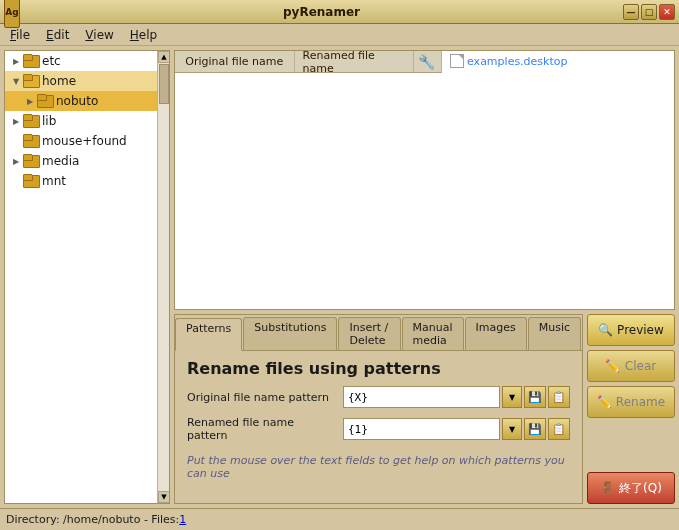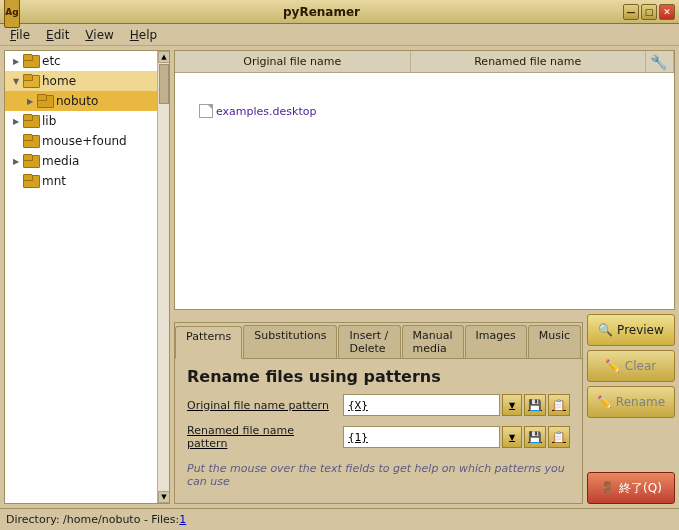--- a/index.html
+++ b/index.html
@@ -164,22 +164,21 @@
       gap: 4px;
     }
 
     
     .file-list {
       flex: 1;
       background: white;
       border: 1px solid #a09060;
       overflow: hidden;
       display: flex;
-      flex-direction: column;
-      gap: 28px;
+      flex-direction: row;
     }
     .file-list-header {
       display: flex;
       background: #d8d0b8;
       border-bottom: 1px solid #b0a080;
       height: 22px;
     }
     .file-list-col {
       padding: 3px 8px;
       border-right: 1px solid #c0b090;
@@ -195,23 +194,23 @@
       padding: 0;
       justify-content: center;
     }
     .file-list-body {
       flex: 1;
       overflow-y: auto;
     }
     .file-row {
       display: flex;
       align-items: center;
-      padding: 2px 20px;
+      padding: 2px 4px;
       height: 20px;
-      color: #4c1d95;
+      color: #3b82f6;
     }
     .file-row-col {
       flex: 1;
       padding: 0 4px;
       font-size: 11px;
       display: flex;
       align-items: center;
     }
     .file-icon {
       width: 14px;
@@ -247,21 +246,20 @@
     }
 
     
     .tabs-panel {
       flex: 1;
       background: #0ea5e9;
       border: 1px solid #a09060;
       display: flex;
       flex-direction: column;
       overflow: hidden;
-      margin-top: 8px;
     }
     .tabs-row {
       display: flex;
       background: #d4c5a0;
       padding-top: 2px;
       gap: 0;
     }
     .tab {
       padding: 3px 10px;
       border: 1px solid #a09060;
@@ -292,21 +290,20 @@
     }
     .tab-heading {
       font-weight: bold;
       font-size: 16px;
       color: #1a1a1a;
     }
     .form-row {
       display: flex;
       align-items: center;
       gap: 6px;
-      text-decoration: underline;
     }
     .form-label {
       width: 150px;
       font-size: 11px;
       color: #1a1a1a;
       flex-shrink: 0;
     }
     .form-input-group {
       display: flex;
       align-items: center;

